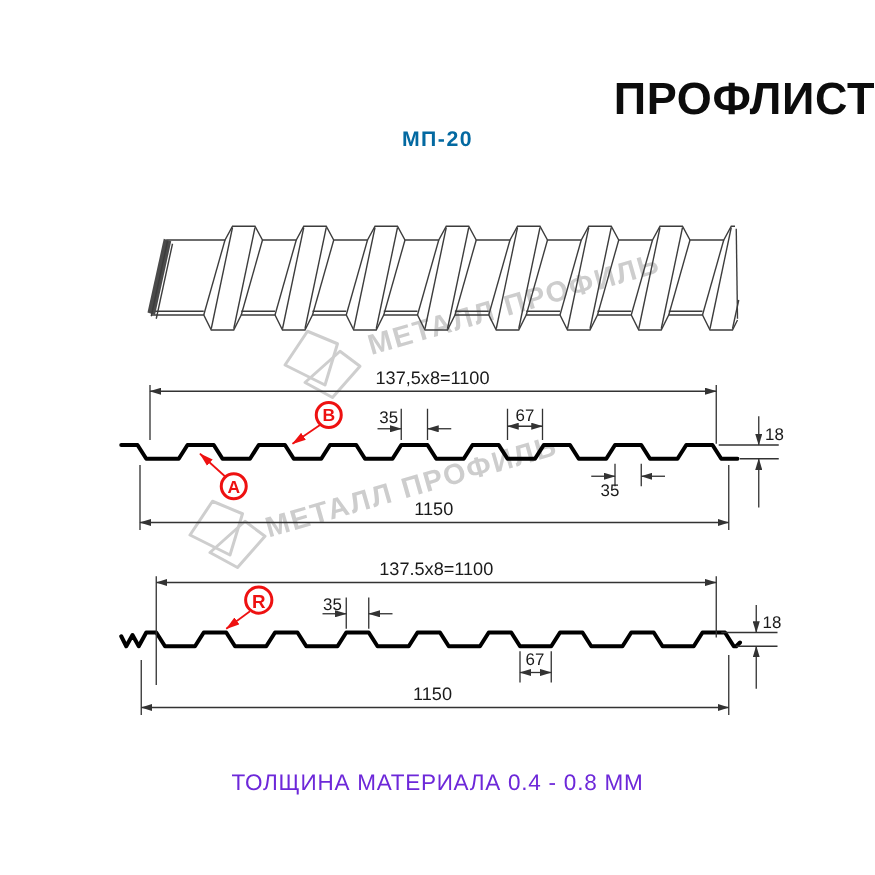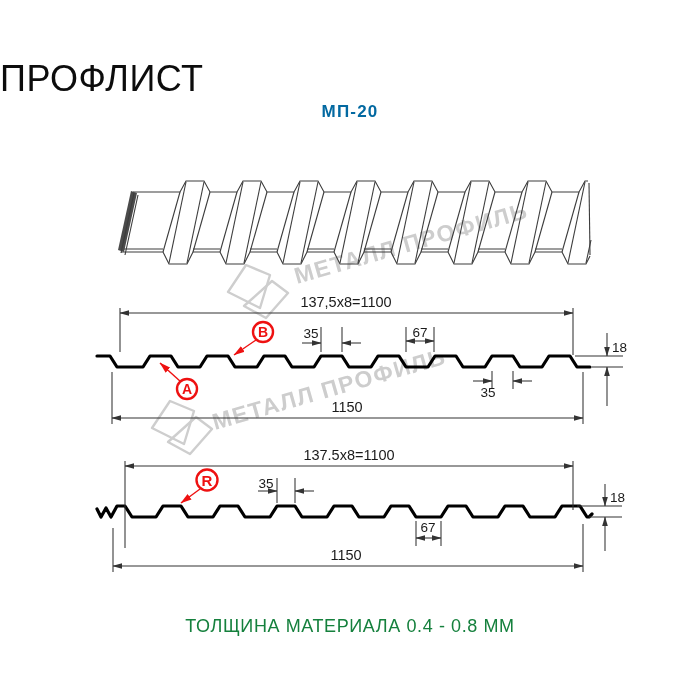--- a/index.html
+++ b/index.html
@@ -1,23 +1,23 @@
 <!DOCTYPE html>
 <html><head>
 <meta charset="utf-8">
 <style>
   html,body{margin:0;padding:0;background:#fff;}
   .page{position:relative;width:700px;height:700px;background:#ffffff;overflow:hidden;
         font-family:"Liberation Sans",sans-serif;}
-  .title{position:absolute;top:58px;left:0;right:0;text-align:left;
-         font-size:36px;font-weight:400;letter-spacing:.5px;color:#0c0c0c;}
+  .title{position:absolute;top:58px;left:0;right:0;text-align:right;
+         font-size:36px;font-weight:700;letter-spacing:.5px;color:#0c0c0c;}
   .subtitle{position:absolute;top:102px;left:0;right:0;text-align:center;
          font-size:17px;font-weight:600;letter-spacing:1.2px;color:#0369a1;}
   .footer{position:absolute;top:616px;left:0;right:0;text-align:center;
-         font-size:18px;font-weight:500;letter-spacing:.6px;color:#15803d;}
+         font-size:18px;font-weight:500;letter-spacing:.6px;color:#6d28d9;}
   svg.draw{position:absolute;left:0;top:0;}
   svg text{font-family:"Liberation Sans",sans-serif;fill:#1a1a1a;}
   .dim{stroke:#333;stroke-width:1.05;fill:none;}
   .prof{stroke:#000;stroke-width:3.2;fill:none;stroke-linejoin:round;stroke-linecap:round;}
   .sheet{stroke:#3c3c3c;stroke-width:1.1;fill:none;}
   .redc{stroke:#ee1111;stroke-width:2.4;fill:none;}
   .redl{stroke:#ee1111;stroke-width:1.4;fill:none;}
   .redt{fill:#ee1111;font-weight:bold;}
   .wm{stroke:#cecece;stroke-width:2.4;fill:none;stroke-linejoin:round;}
   .wmtext{fill:#cdcdcd;font-weight:bold;font-size:23px;letter-spacing:1.5px;}

